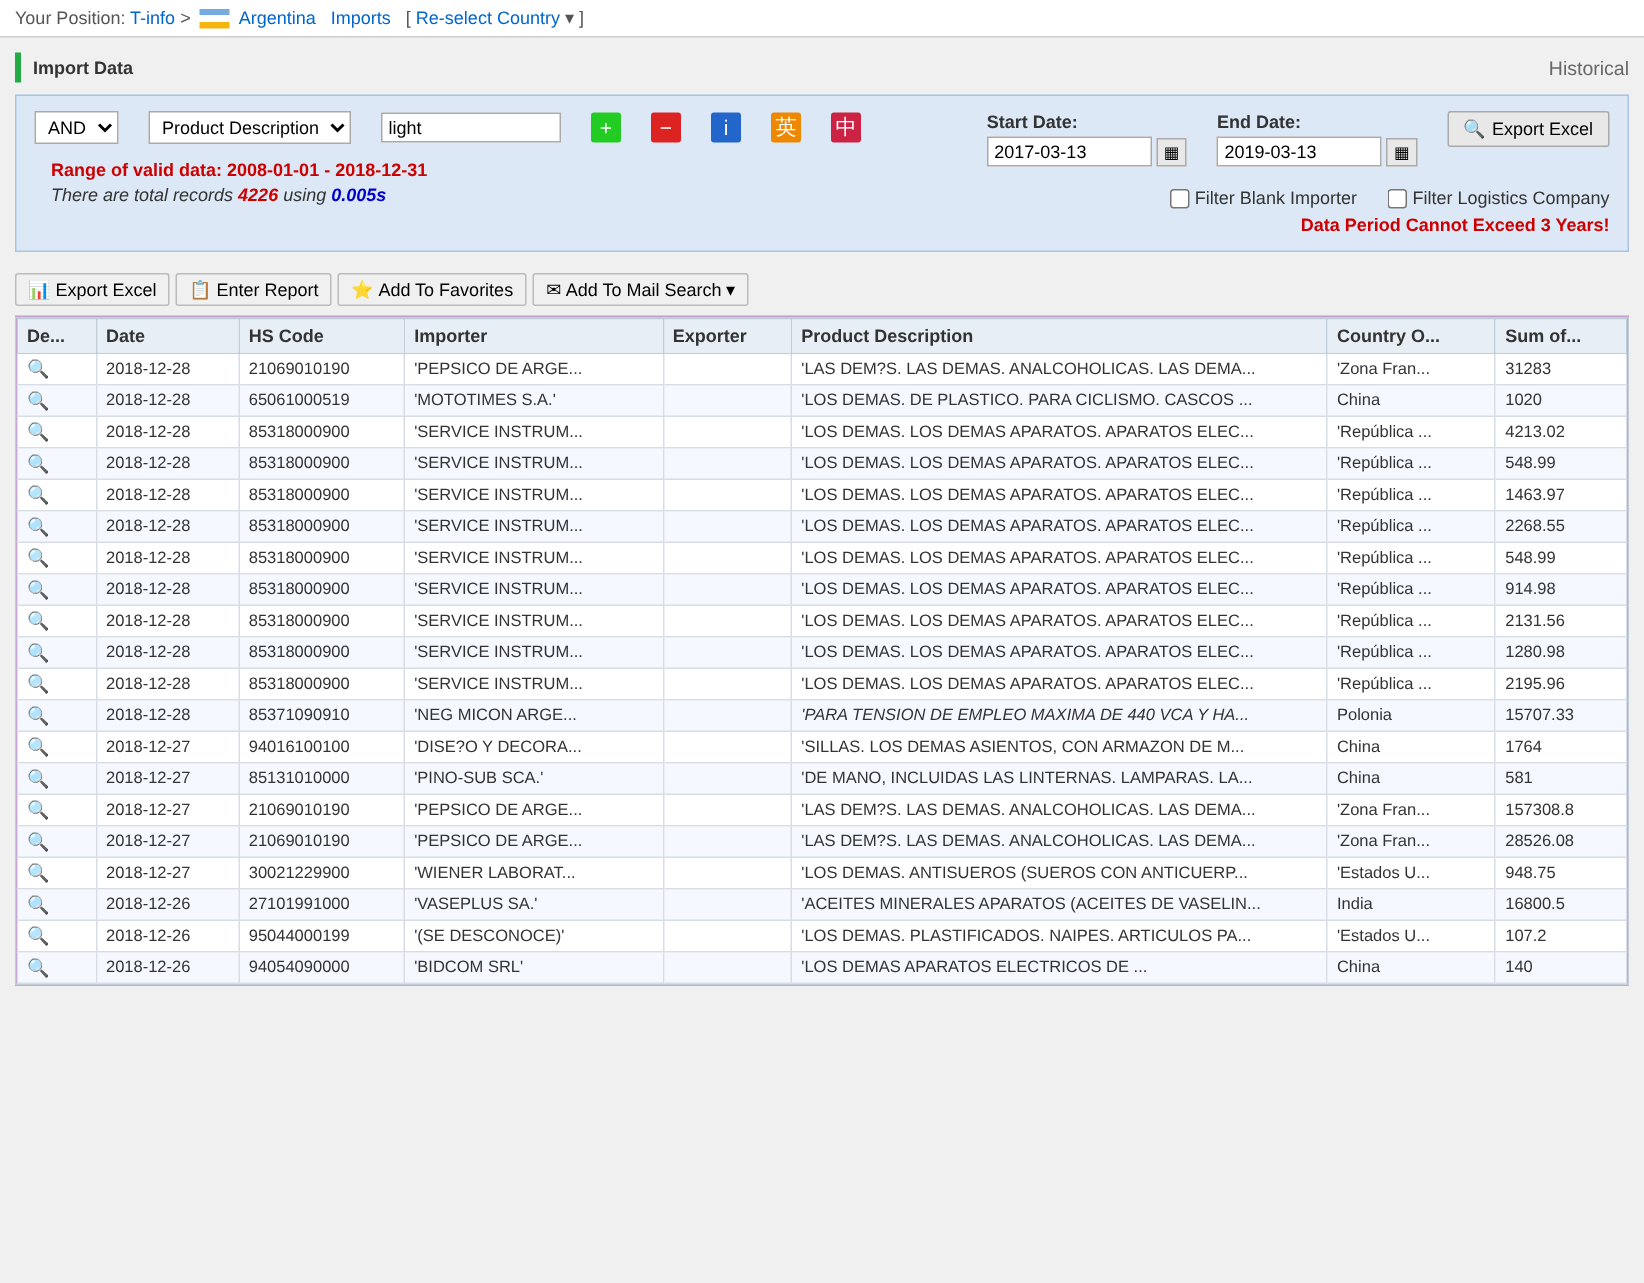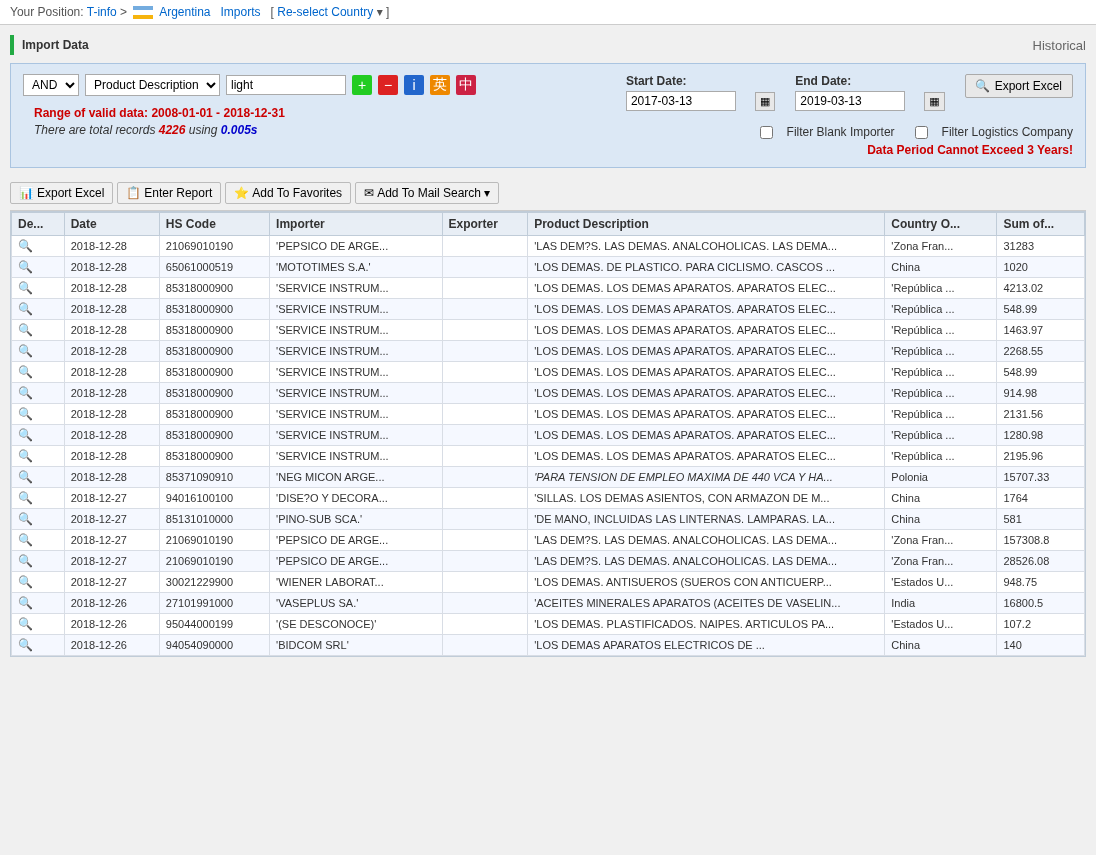--- a/index.html
+++ b/index.html
@@ -12,42 +12,42 @@
 
     .page-header { display: flex; align-items: center; justify-content: space-between; margin-bottom: 8px; }
     .page-title { display: flex; align-items: center; font-size: 16px; font-weight: bold; color: #333; }
     .title-bar { width: 4px; height: 20px; background: #22aa44; margin-right: 8px; }
     .historical-link { color: #666; font-size: 13px; cursor: pointer; }
 
     .search-panel { background: #dce8f5; border: 1px solid #aac4e0; padding: 10px 12px; margin-bottom: 8px; }
 
     .search-criteria-title { font-size: 12px; margin-bottom: 6px; }
 
-    .search-row { display: flex; align-items: center; gap: 6px; margin-bottom: 6px; }
+    .search-row { display: flex; align-items: center; gap: 20px; margin-bottom: 6px; }
     .search-row select { padding: 2px 4px; border: 1px solid #aaa; background: #fff; font-size: 12px; }
     .search-row input[type="text"] { padding: 2px 4px; border: 1px solid #aaa; background: #fff; font-size: 12px; width: 120px; }
 
     .icon-btn { width: 20px; height: 20px; border: none; cursor: pointer; border-radius: 2px; font-size: 14px; display: inline-flex; align-items: center; justify-content: center; }
     .icon-btn.green { background: #22cc22; color: #fff; }
     .icon-btn.red { background: #dd2222; color: #fff; }
     .icon-btn.blue { background: #2266cc; color: #fff; }
     .icon-btn.orange { background: #ee8800; color: #fff; }
     .icon-btn.crimson { background: #cc2244; color: #fff; }
 
     .date-section { display: flex; gap: 20px; align-items: flex-start; margin-bottom: 6px; }
     .date-field { display: flex; flex-direction: column; gap: 3px; }
     .date-field label { font-size: 12px; font-weight: bold; }
-    .date-input-row { display: flex; align-items: center; gap: 19px; }
+    .date-input-row { display: flex; align-items: center; gap: 3px; }
     .date-input-row input { padding: 2px 4px; border: 1px solid #aaa; background: #fff; font-size: 12px; width: 110px; }
     .cal-btn { padding: 2px 4px; border: 1px solid #aaa; background: #e8e8e8; cursor: pointer; font-size: 11px; }
 
     .search-btn { display: flex; align-items: center; gap: 4px; padding: 4px 10px; background: #e8e8e8; border: 1px solid #aaa; cursor: pointer; font-size: 12px; border-radius: 2px; }
 
     .filter-row { display: flex; gap: 20px; align-items: center; margin-top: 4px; }
-    .filter-row label { display: flex; align-items: center; gap: 14px; cursor: pointer; }
+    .filter-row label { display: flex; align-items: center; gap: 4px; cursor: pointer; }
     .filter-row input[type="checkbox"] { cursor: pointer; }
 
     .info-section { padding: 4px 0; margin-left: 11px; }
     .valid-range { color: #cc0000; font-size: 12px; font-weight: bold; margin-bottom: 3px; }
     .records-info { font-size: 12px; margin-bottom: 3px; font-style: italic; }
     .records-info span.count { color: #cc0000; font-weight: bold; }
     .records-info span.time { color: #0000cc; font-weight: bold; }
 
     .data-period-warning { color: #cc0000; font-weight: bold; font-size: 12px; }
 

